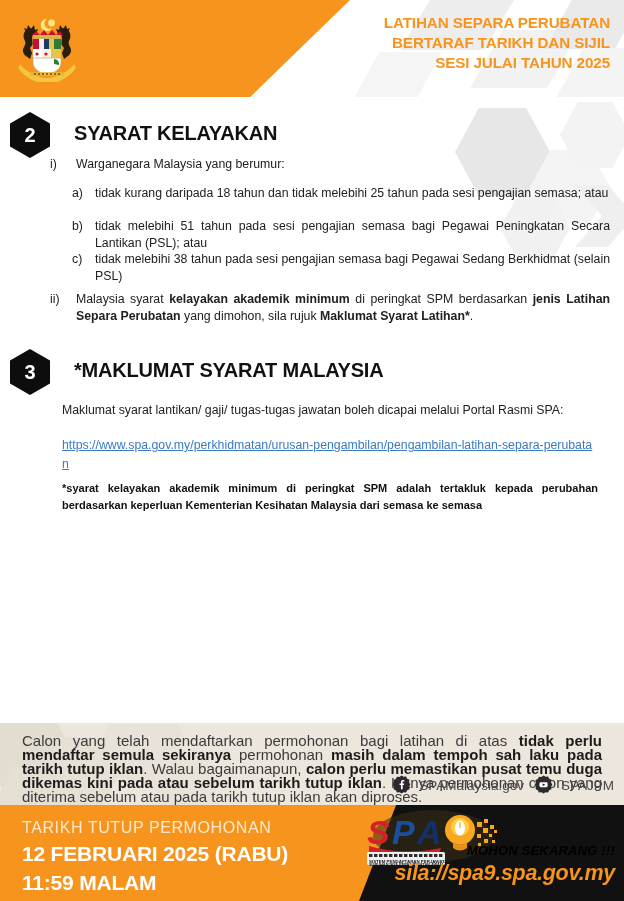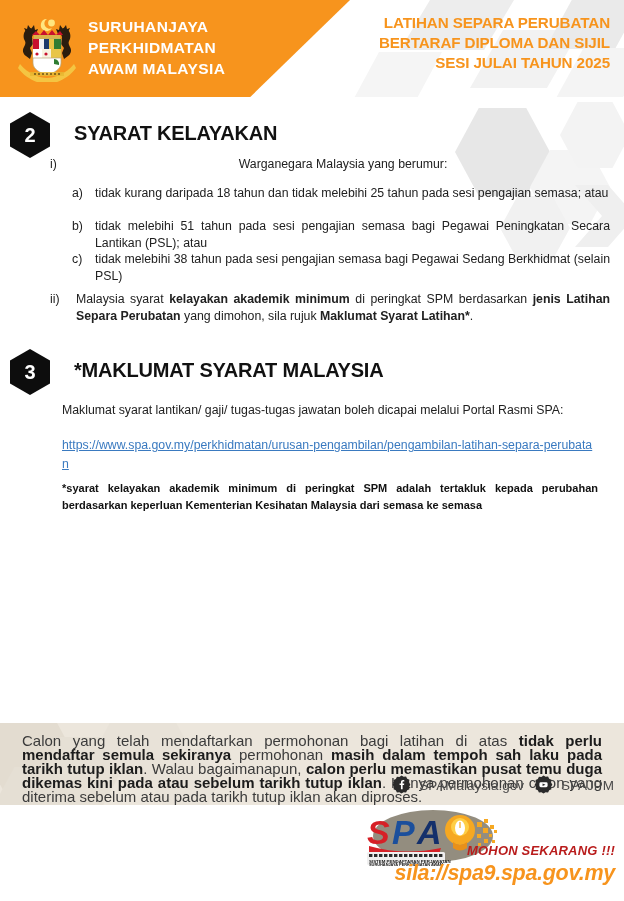--- a/index.html
+++ b/index.html
@@ -239,21 +239,21 @@
     position: absolute;
     left: 365px; top: 808px;
     width: 135px; height: 62px;
   }
   .mohon {
     position: absolute;
     right: 9px; top: 843px;
     font-size: 13px;
     font-weight: bold;
     font-style: italic;
-    color: #b91c1c;
+    color: #000000;
     letter-spacing: 0.2px;
   }
   .spa-url {
     position: absolute;
     right: 9px; top: 861px;
     font-size: 21.5px;
     font-weight: bold;
     font-style: italic;
     color: #f7941d;
     letter-spacing: -0.3px;
@@ -321,42 +321,37 @@
             <rect x="24" y="59" width="2" height="2"></rect>
           <rect x="28" y="59" width="2" height="2"></rect>
             <rect x="32" y="59" width="2" height="2"></rect>
           <rect x="36" y="59" width="2" height="2"></rect>
             <rect x="40" y="59" width="2" height="2"></rect>
           <rect x="44" y="59" width="2" height="2"></rect>
         </g>
       </svg>
     </div>
 
-    <div class="org-name">
-      <div>SURUHANJAYA</div>
-      <div>PERKHIDMATAN</div>
-      <div>AWAM MALAYSIA</div>
-    </div>
 
     <div class="title-block">
       <div class="title-line">LATIHAN SEPARA PERUBATAN</div>
-      <div class="title-line">BERTARAF DIPLOMA DAN SIJIL</div>
+      <div class="title-line">BERTARAF TARIKH DAN SIJIL</div>
       <div class="title-line">SESI JULAI TAHUN 2025</div>
     </div>
   </div>
 
   <div class="content">
 
     <div class="section">
       <div class="hexbadge" style="left:10px; top:15px;">2</div>
       <div class="sec-title" style="left:58px; top:25px;">SYARAT KELAYAKAN</div>
 
       <div class="li-row" style="left:50px; top:59px; width:560px;">
         <div class="li-mark" style="width:26px;">i)</div>
-        <div class="li-body body-text" style="text-align:center;">Warganegara Malaysia yang berumur:</div>
+        <div class="li-body body-text" style="text-align:left;">Warganegara Malaysia yang berumur:</div>
       </div>
 
       <div class="li-row" style="left:72px; top:88px; width:538px;">
         <div class="li-mark" style="width:23px;">a)</div>
         <div class="li-body body-text">tidak kurang daripada 18 tahun dan tidak melebihi 25 tahun pada sesi pengajian semasa; atau</div>
       </div>
 
       <div class="li-row" style="left:72px; top:121px; width:538px;">
         <div class="li-mark" style="width:23px;">b)</div>
         <div class="li-body body-text">tidak melebihi 51 tahun pada sesi pengajian semasa bagi Pegawai Peningkatan Secara Lantikan (PSL); atau</div>
@@ -419,20 +414,29 @@
             <circle cx="12" cy="11" r="7.3" fill="#2b2b2b"></circle>
             <rect x="7.3" y="8.3" width="9.4" height="5.6" rx="1.6" fill="#ffffff"></rect>
             <path fill="#2b2b2b" d="M10.9 9.6l3.4 1.5-3.4 1.5z"></path>
           </svg>
         </div>
         <span class="soc-label">SPAJPM</span>
       </div>
     </div>
   </div>
 
+  <div class="bottombar">
+    <div class="bb-black"></div>
+
+    <div class="bb-left">
+      <div class="bb-kicker">TARIKH TUTUP PERMOHONAN</div>
+      <div class="bb-date">12 FEBRUARI 2025 (RABU)</div>
+      <div class="bb-date">11:59 MALAM</div>
+    </div>
+  </div>
 
   <div class="spa-logo">
     <svg viewBox="0 0 135 62" width="135" height="62">
 
       <ellipse cx="68" cy="28" rx="60" ry="26" fill="#3a3015" opacity="0.55"></ellipse>
 
       <text x="2" y="36" font-family="Liberation Sans, sans-serif" font-size="34" font-weight="bold" font-style="italic" fill="#d62027">S</text>
       <text x="27" y="36" font-family="Liberation Sans, sans-serif" font-size="34" font-weight="bold" font-style="italic" fill="#1b4f9c">P</text>
       <text x="52" y="36" font-family="Liberation Sans, sans-serif" font-size="34" font-weight="bold" font-style="italic" fill="#14306b">A</text>
 

